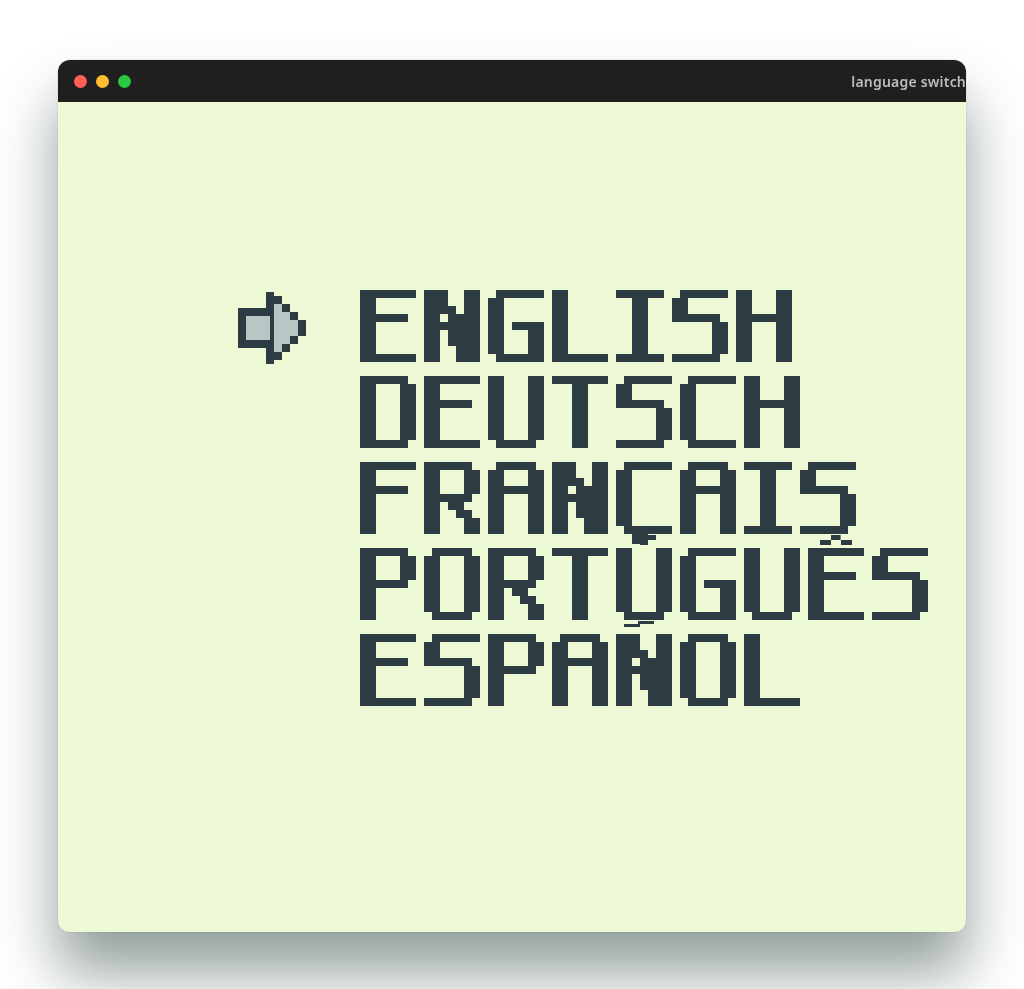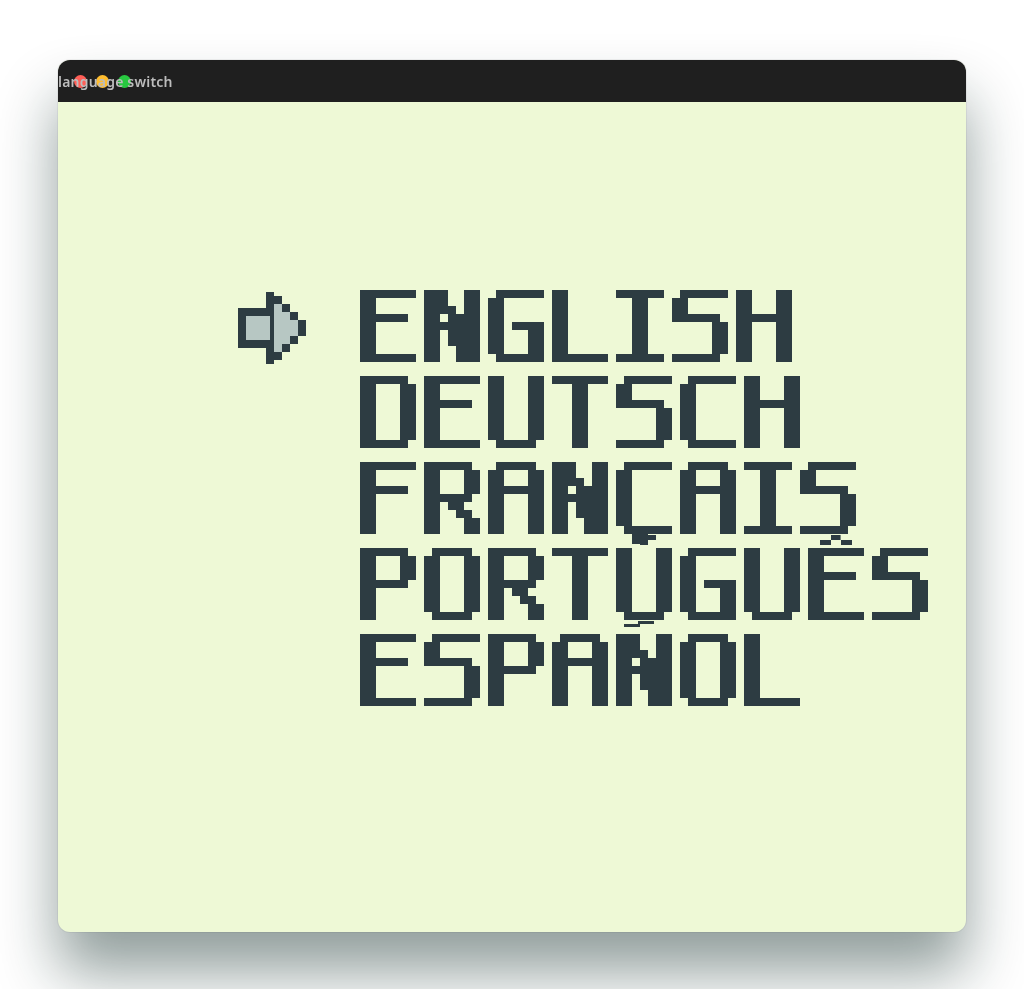--- a/index.html
+++ b/index.html
@@ -39,26 +39,27 @@
     gap:9px;
     padding-left:16px;
   }
   .dot{width:13px;height:13px;border-radius:50%;}
   .dot.red{background:#ff5f57;}
   .dot.yellow{background:#febc2e;}
   .dot.green{background:#28c840;}
   .title{
     position:absolute;
     left:0;right:0;
-    text-align:left;
+    text-align:right;
     color:var(--title-text);
     font-size:14px;
     font-weight:600;
     letter-spacing:.2px;
     pointer-events:none;
+    padding-left:28px;
   }
 
   .lcd{
     height:830px;
     position:relative;
   }
   .menu{
     position:absolute;
     top:188px;
     left:180px;

